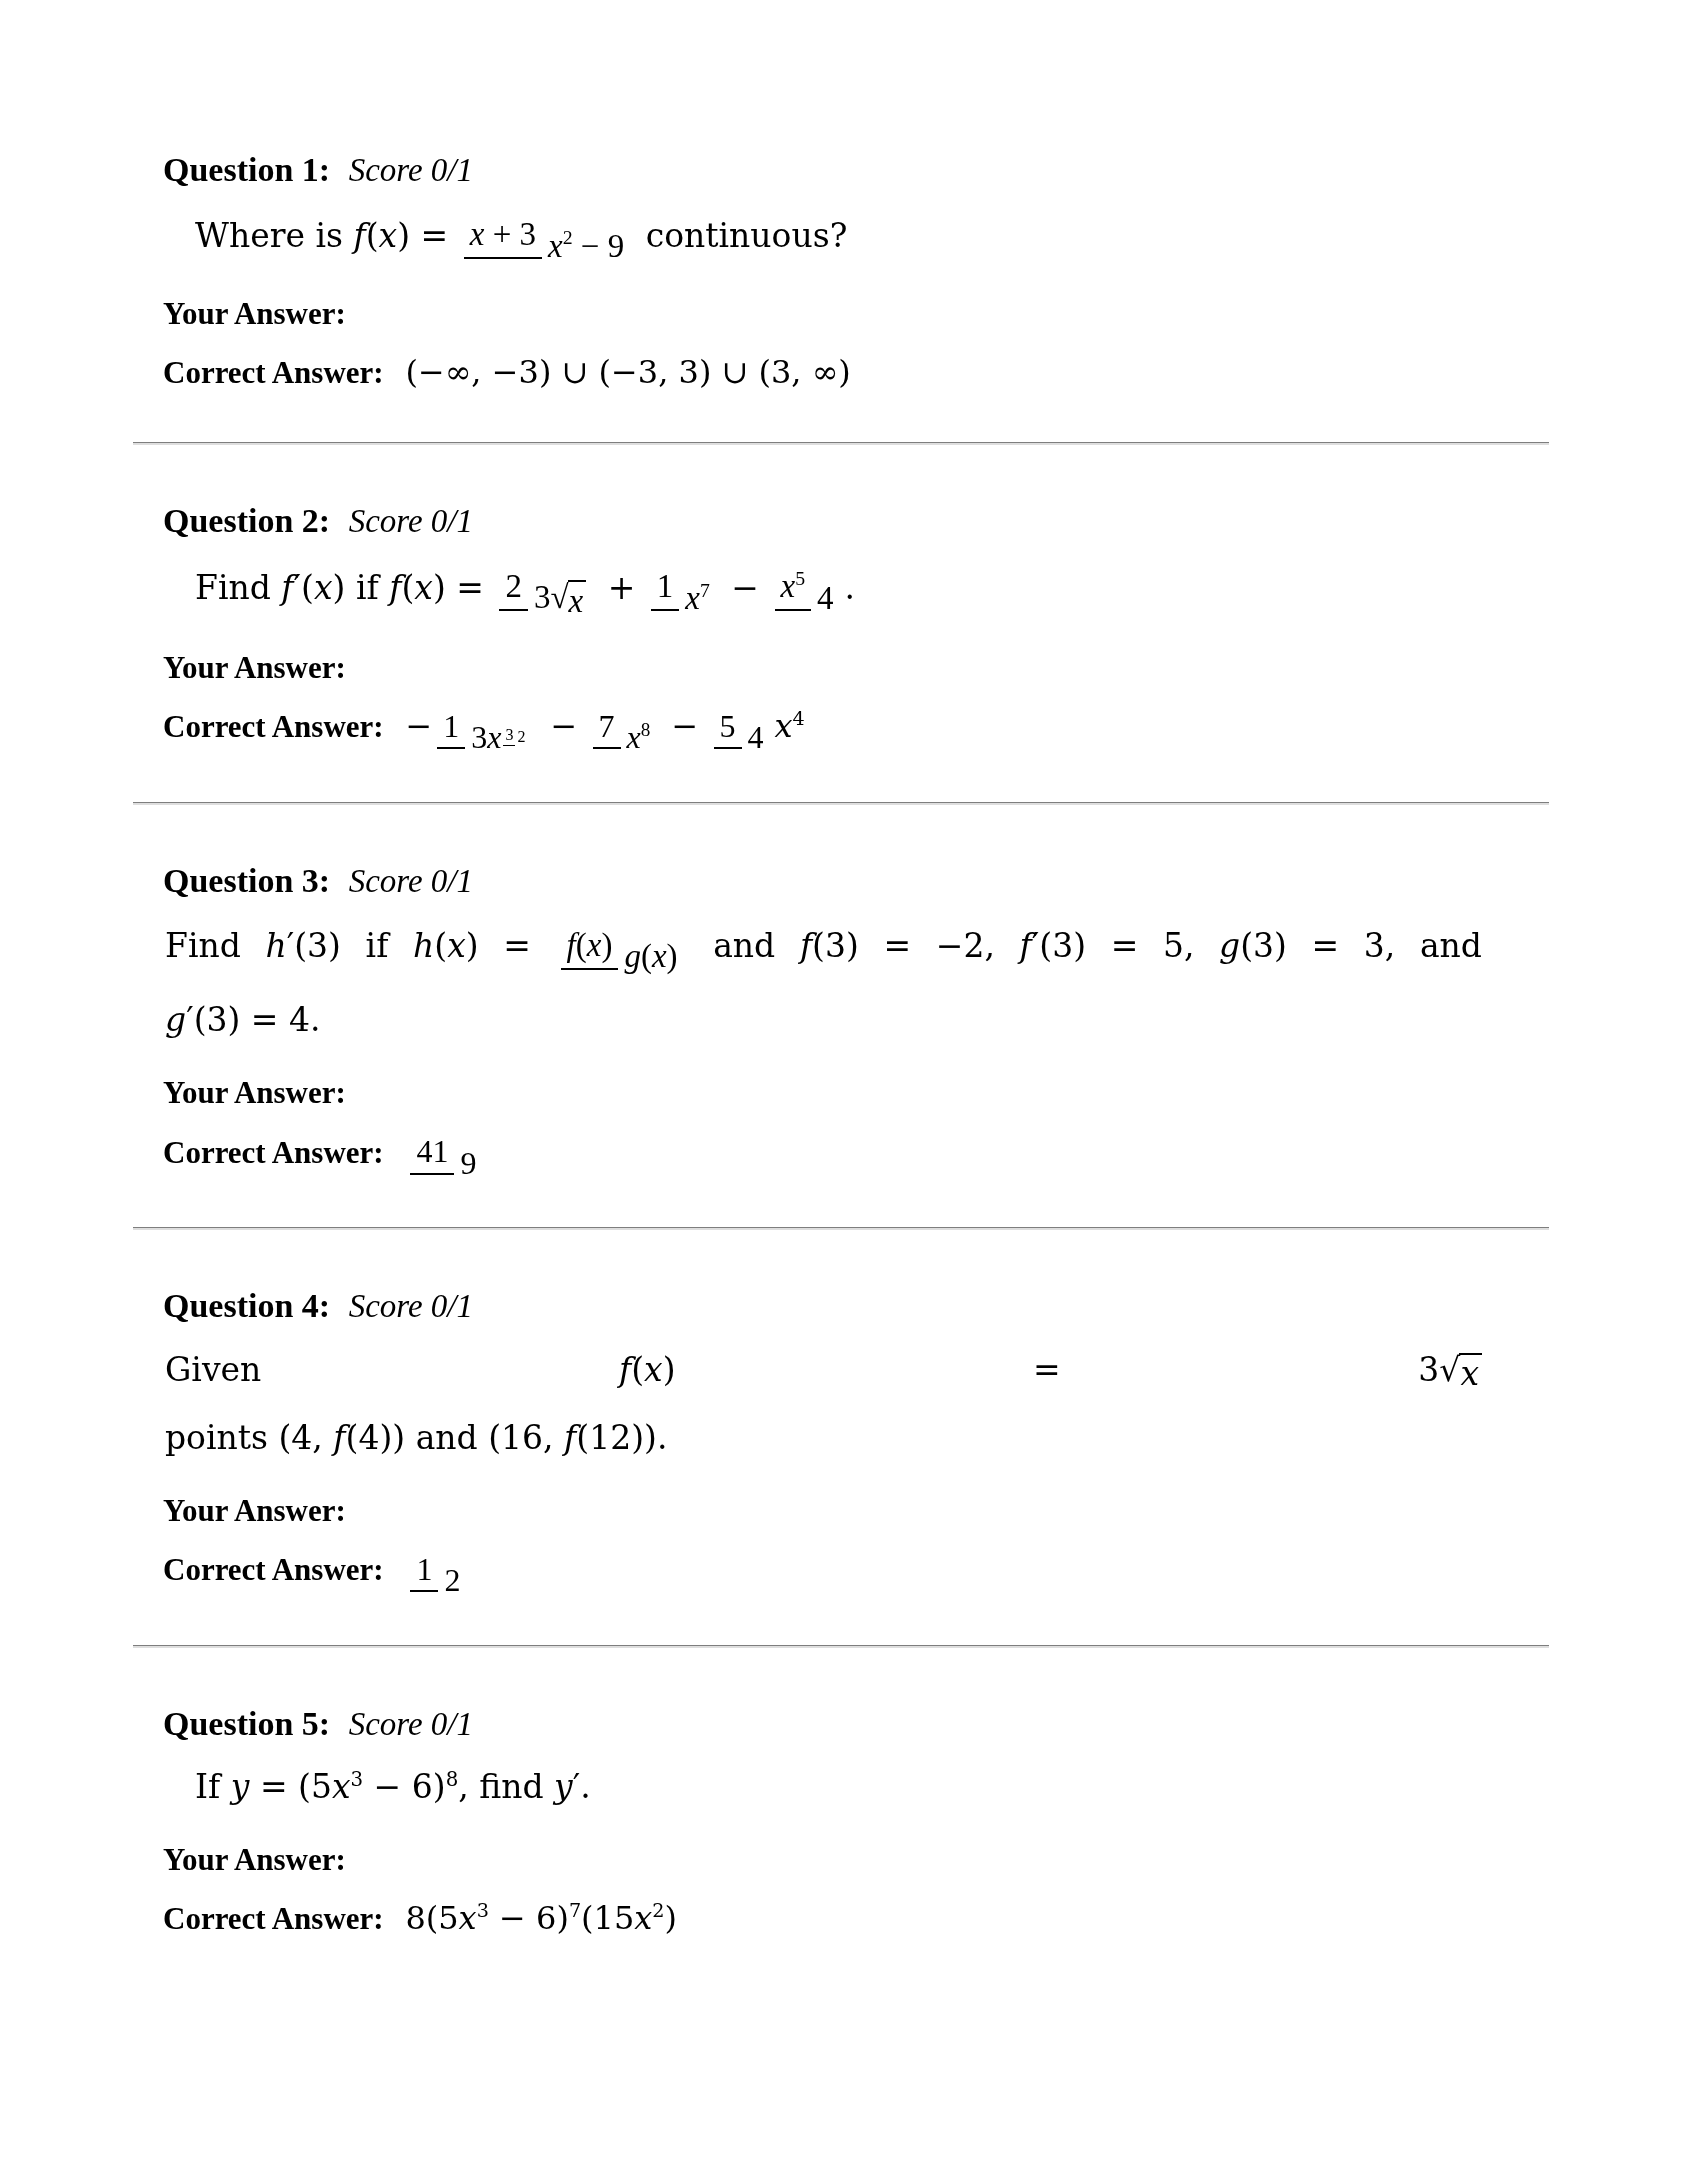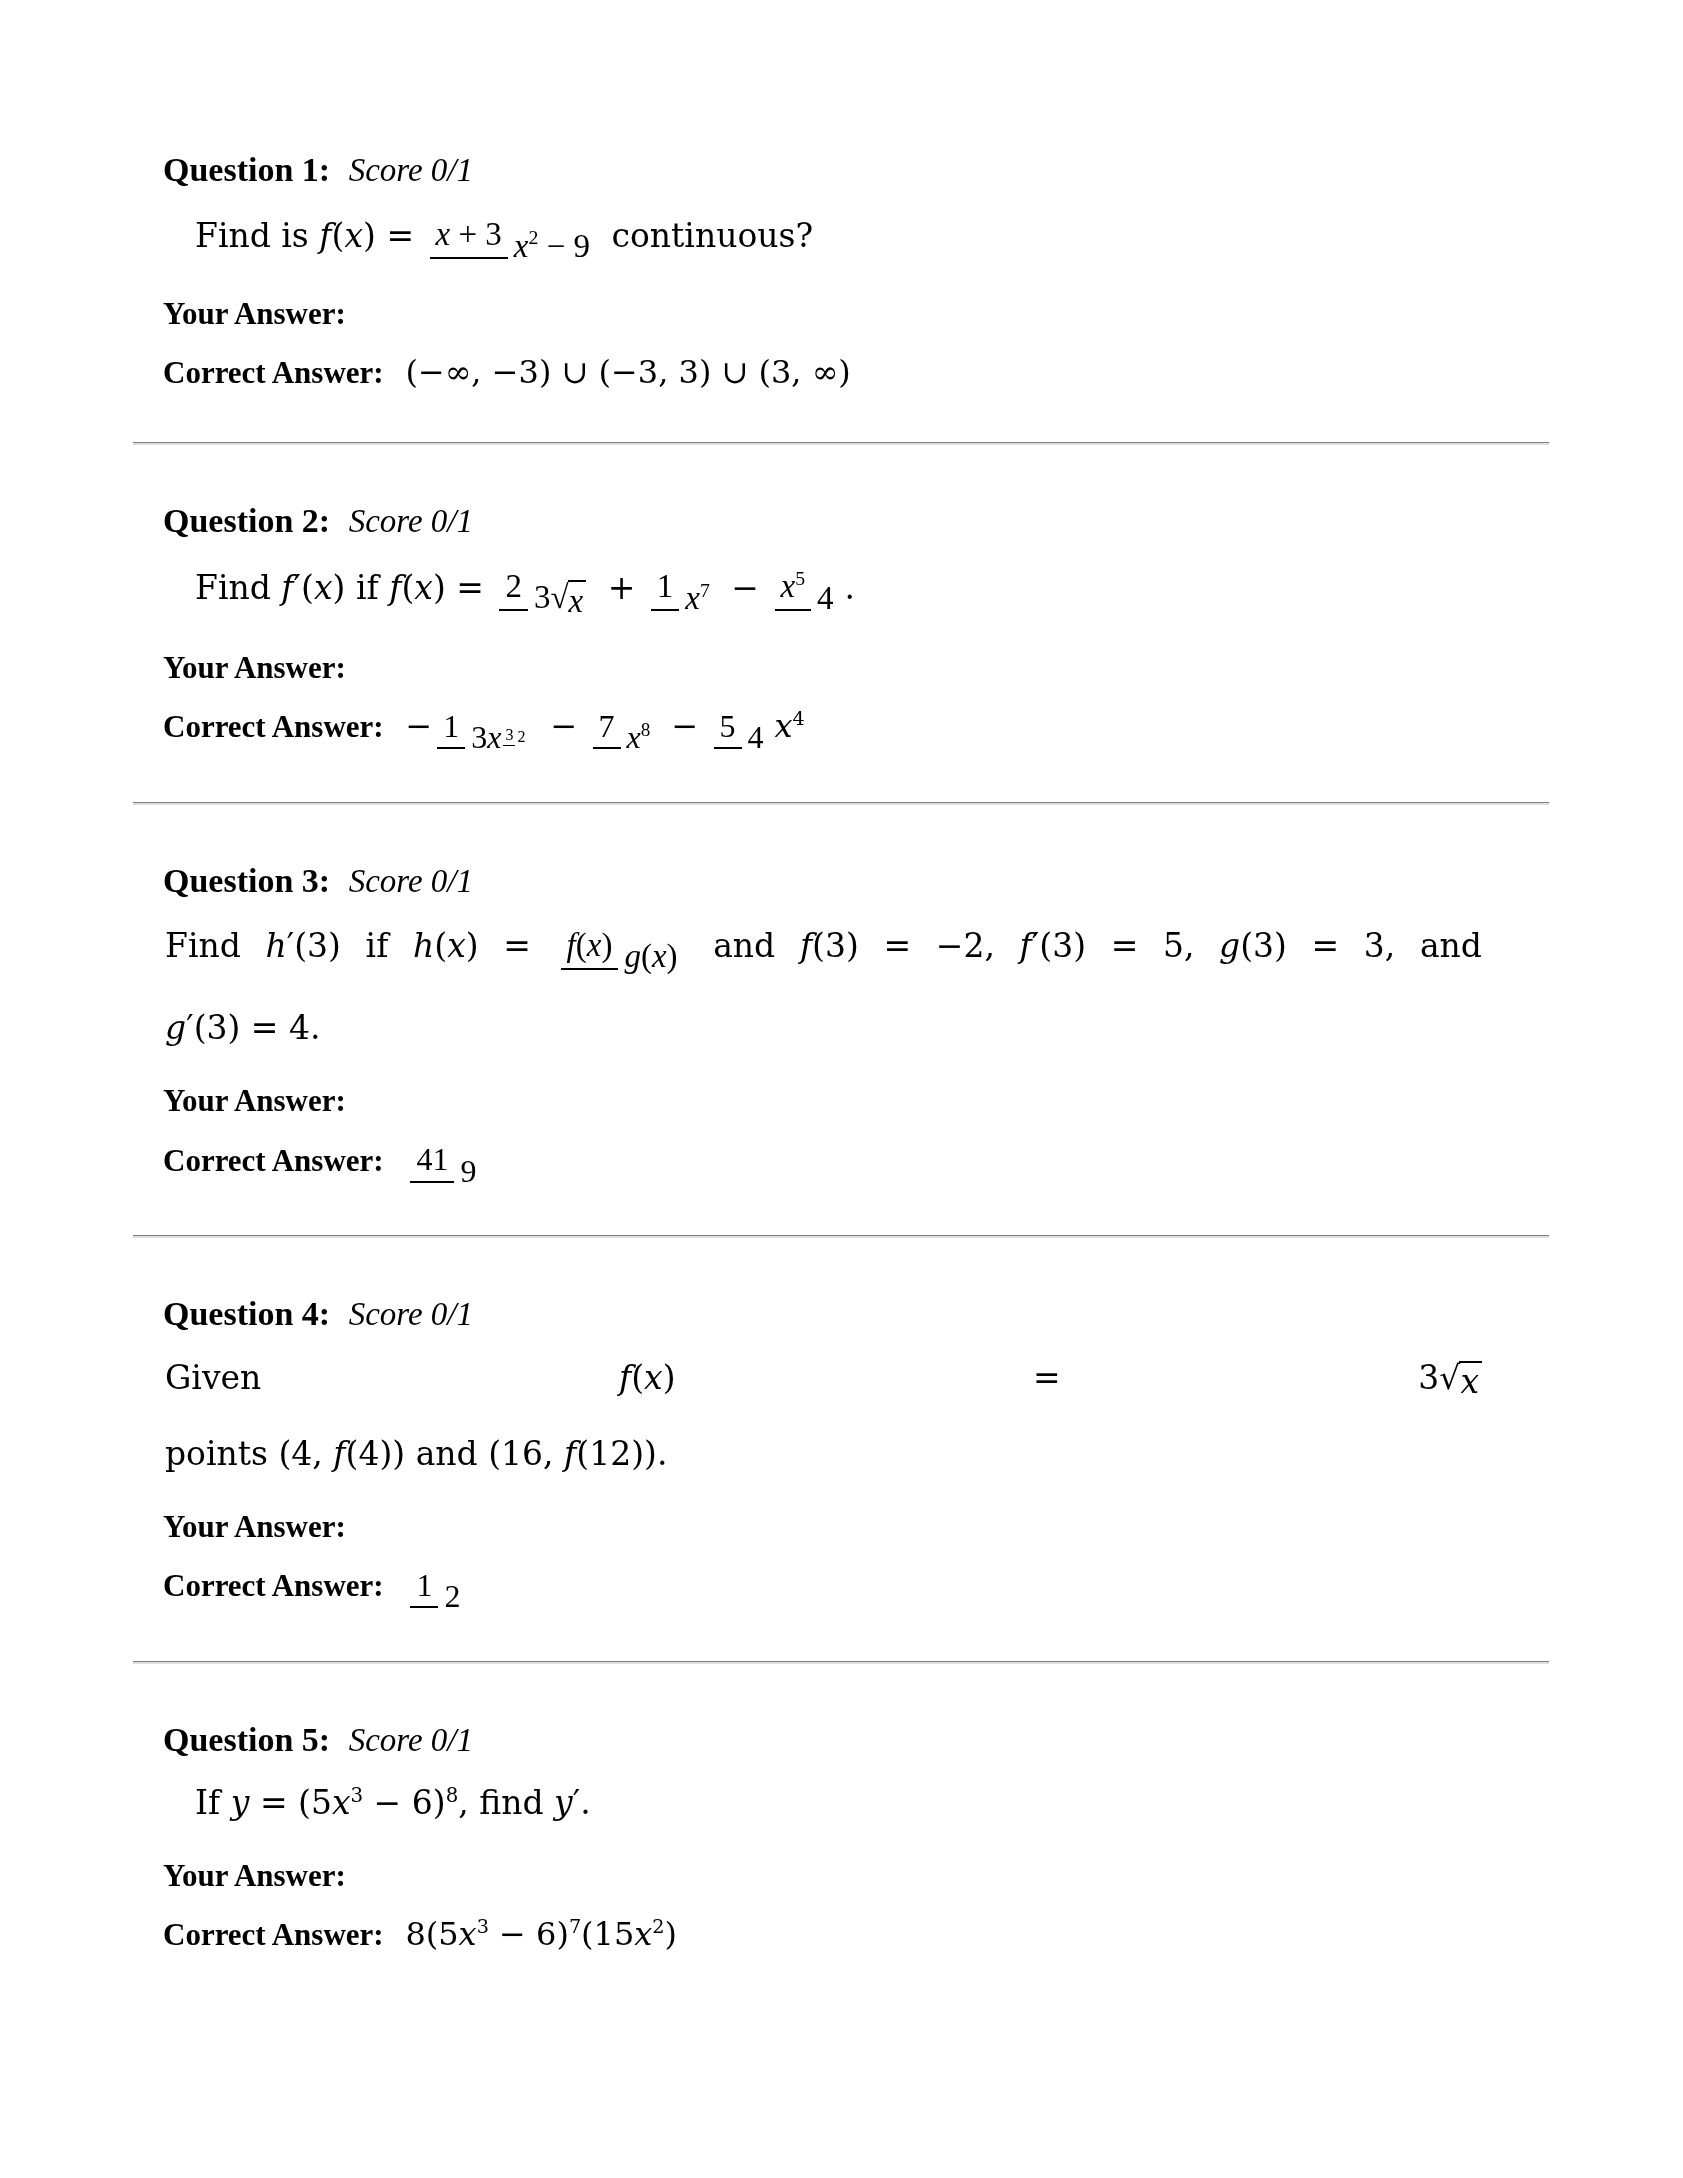--- a/index.html
+++ b/index.html
@@ -36,21 +36,21 @@
     font-size: 33px;
     line-height: 1.45;
     margin: 18px 0 24px 32px;
   }
   .q-formula.flush { margin-left: 2px; }
   .math-line.jfull {
     text-align: justify;
     text-align-last: justify;
     width: 1317px;
   }
-  .math-line + .math-line { margin-top: 28px; }
+  .math-line + .math-line { margin-top: 20px; }
   .i { font-style: italic; }
   .sup {
     font-size: 60%;
     position: relative;
     top: -0.62em;
   }
   .frac {
     display: inline-flex;
     align-items: center;
     vertical-align: middle;
@@ -111,21 +111,21 @@
 <body>
 
 <main class="page">
 
   <section class="question">
     <h2 class="q-heading">
       <span class="q-num">Question 1:</span>
       <span class="q-score">Score 0/1</span>
     </h2>
     <div class="q-formula math">
-        <div class="math-line"><span>Find is </span><span class="i">f</span><span>(</span><span class="i">x</span><span>) = </span><span class="frac">
+        <div class="math-line"><span>Where is </span><span class="i">f</span><span>(</span><span class="i">x</span><span>) = </span><span class="frac">
             <span class="num"><span class="i">x</span><span> + 3</span></span>
             <span class="den"><span class="i">x</span><span class="sup">2</span><span> − 9</span></span>
           </span><span> continuous?</span></div>
       </div>
     <div class="answer-row">
       <span class="ans-label">Your Answer:</span>
       <span class="ans-math math"></span>
     </div>
     <div class="answer-row">
       <span class="ans-label">Correct Answer:</span>

